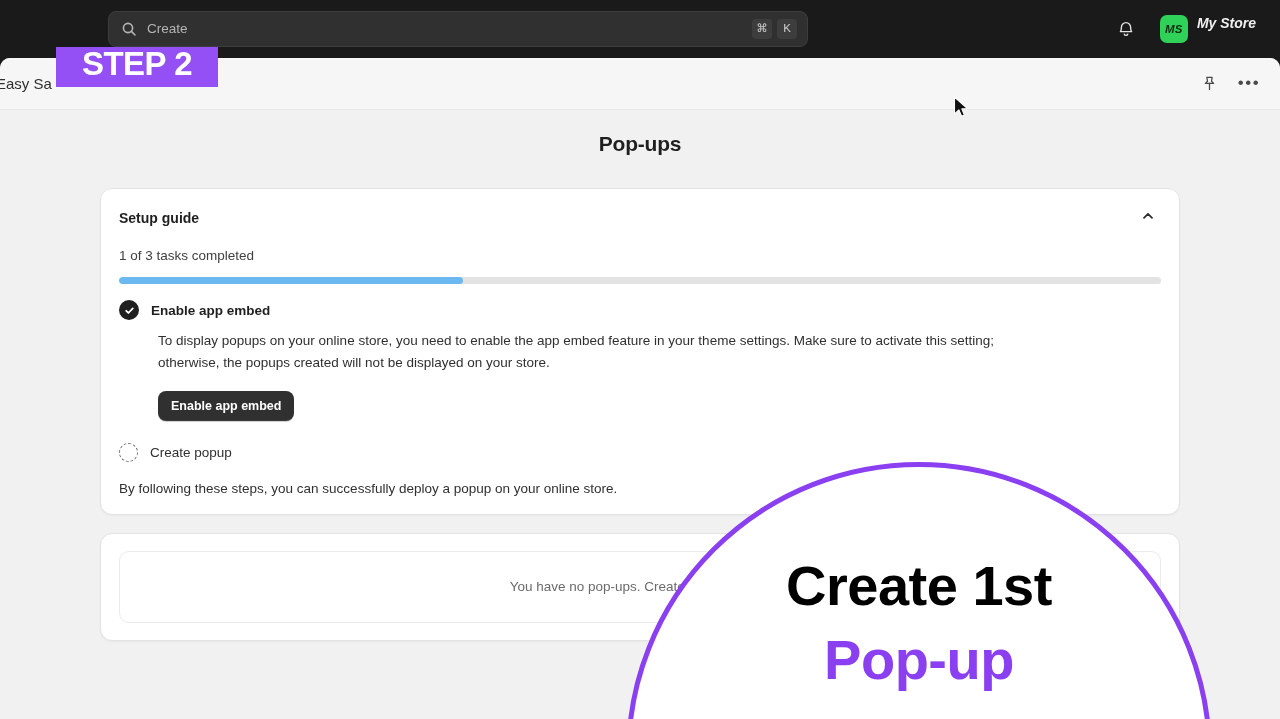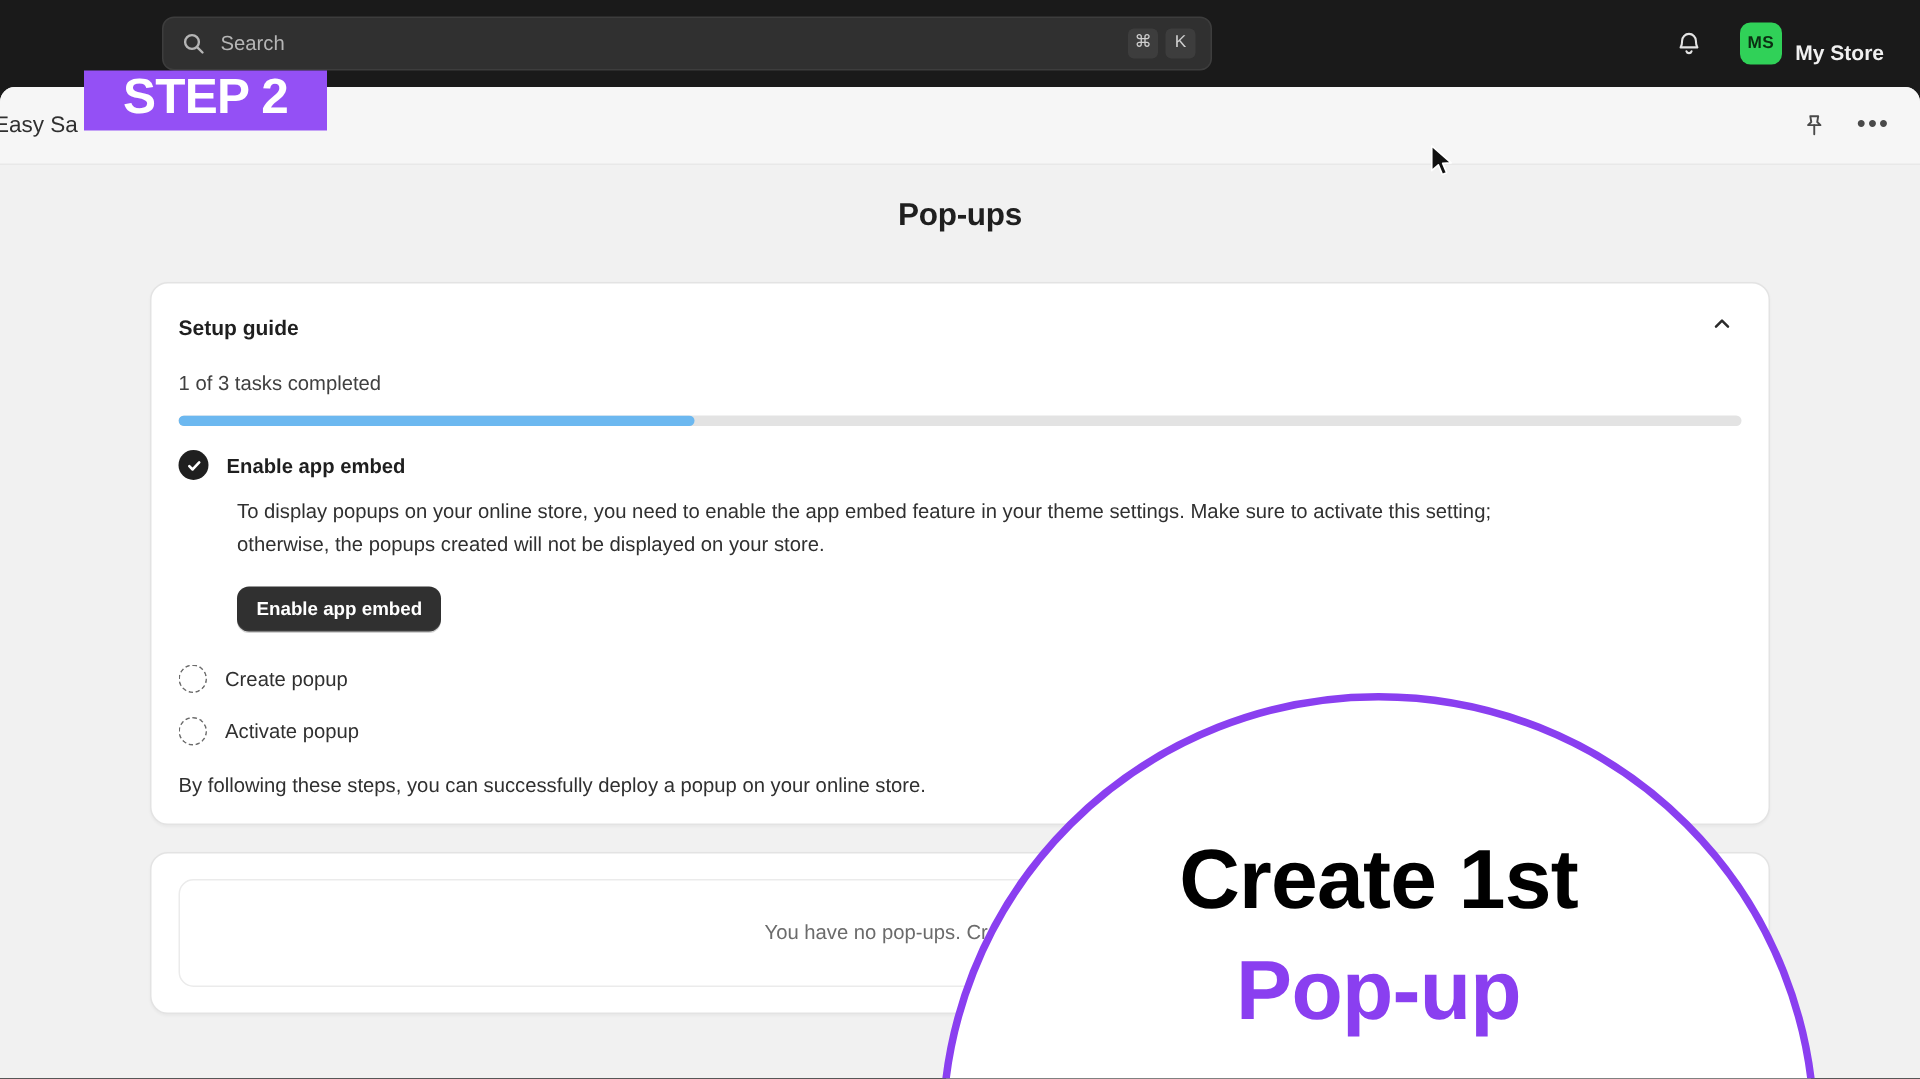--- a/index.html
+++ b/index.html
@@ -82,24 +82,25 @@
     gap: 16px;
   }
   .bell-btn {
     width: 28px; height: 28px;
     display: flex; align-items: center; justify-content: center;
     color: #e3e3e3;
   }
   .bell-btn svg { width: 18px; height: 18px; display: block; }
   .store-chip {
     display: flex;
-    align-items: flex-end;
+    align-items: flex-start;
     gap: 9px;
     padding: 2px 4px;
     border-radius: 8px;
+    font-style: italic;
   }
   .avatar {
     width: 28px; height: 28px;
     background: #30d158;
     border-radius: 7px;
     color: #0b2f12;
     font-size: 11.5px;
     font-weight: 700;
     display: flex;
     align-items: center;
@@ -369,21 +370,21 @@
 
   <div class="topbar">
 
     <div class="search-wrap">
       <span class="search-icon">
         <svg viewBox="0 0 16 16" fill="none" stroke="currentColor" stroke-width="1.6">
           <circle cx="7" cy="7" r="4.6"></circle>
             <line x1="10.4" y1="10.4" x2="14" y2="14" stroke-linecap="round"></line>
         </svg>
       </span>
-      <span class="search-placeholder">Search</span>
+      <span class="search-placeholder">Create</span>
       <span class="kbd-group">
         <span class="kbd">⌘</span>
         <span class="kbd">K</span>
       </span>
     </div>
 
     <div class="topbar-right">
       <div class="bell-btn">
         <span>
           <svg viewBox="0 0 18 18" fill="none" stroke="currentColor" stroke-width="1.4" stroke-linecap="round" stroke-linejoin="round">
@@ -454,24 +455,20 @@
         <div class="task-body">
           <div class="task-desc">To display popups on your online store, you need to enable the app embed feature in your theme settings. Make sure to activate this setting; otherwise, the popups created will not be displayed on your store.</div>
           <button class="btn-dark-sm">Enable app embed</button>
         </div>
 
         <div class="task-row" style="margin-top:22px;">
           <span class="check-todo"></span>
           <span class="task-label todo">Create popup</span>
         </div>
 
-        <div class="task-row">
-          <span class="check-todo"></span>
-          <span class="task-label todo">Activate popup</span>
-        </div>
 
         <div class="setup-footnote">By following these steps, you can successfully deploy a popup on your online store.</div>
       </div>
 
       <div class="card list-card">
         <div class="empty-box">
           <span class="empty-text">You have no pop-ups. Create your first one.</span>
         </div>
       </div>
 

